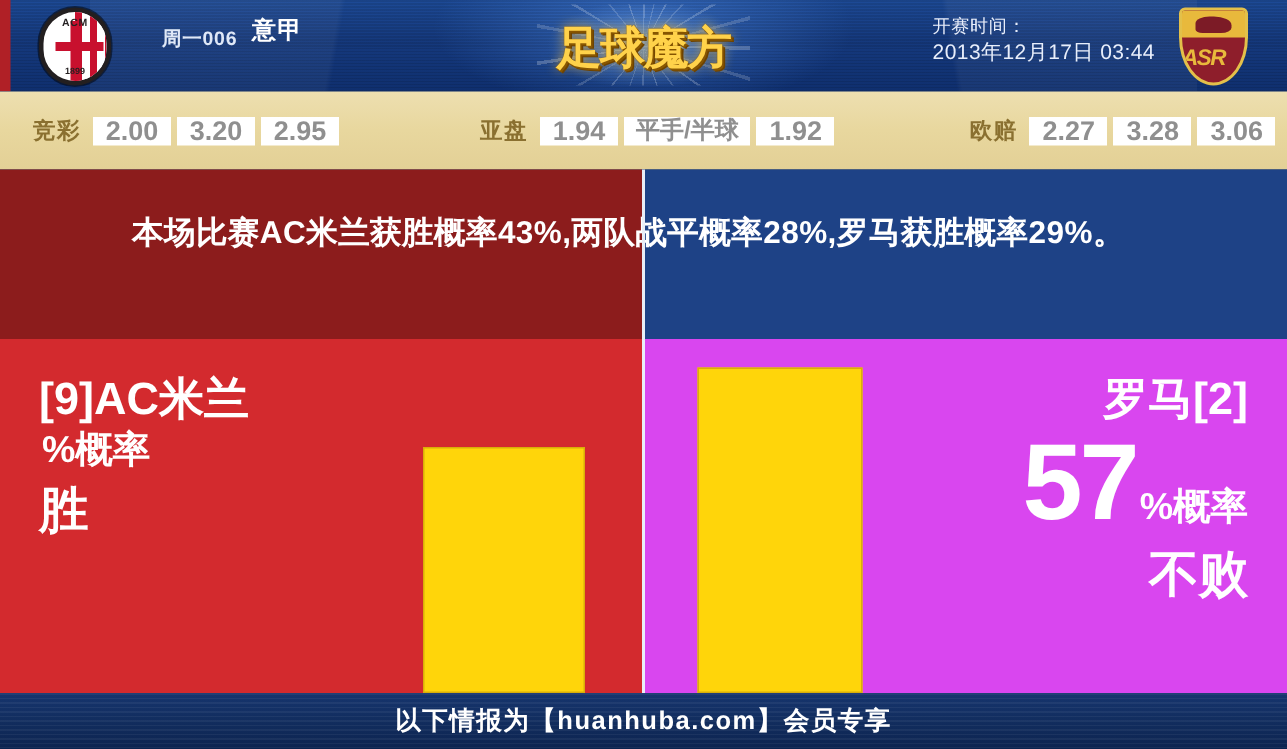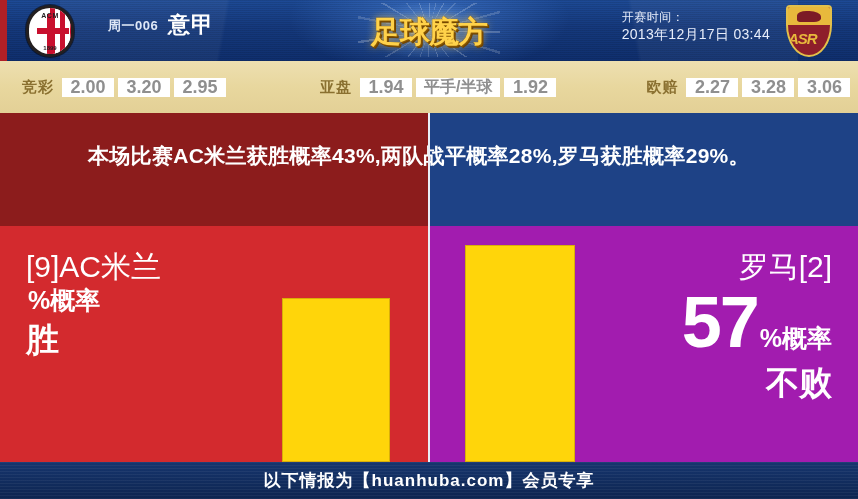--- a/index.html
+++ b/index.html
@@ -39,21 +39,21 @@
   .crest-roma .shield{position:absolute;inset:0;background:#8e1e2b;
      border:2px solid #e3c04a;box-sizing:border-box;
      border-radius:4px 4px 50% 50% / 4px 4px 62% 62%;overflow:hidden;}
   .crest-roma .topband{position:absolute;left:0;top:0;width:100%;height:38%;background:#e8b93c;}
   .crest-roma .wolf{position:absolute;left:22%;top:8%;width:56%;height:24%;
      background:#7c1b26;border-radius:40% 50% 30% 20%;}
   .crest-roma .asr{position:absolute;left:0;top:47%;width:100%;
      font-style:italic;font-weight:bold;font-size:15px;color:#e8b93c;letter-spacing:-1px;}
 
   .match-no{position:absolute;left:108px;top:17px;font-size:13px;font-weight:bold;color:#dfe8f7;letter-spacing:.5px;}
-  .league{position:absolute;left:168px;top:10px;font-size:22px;font-weight:bold;color:#ffffff;letter-spacing:1px;}
+  .league{position:absolute;left:168px;top:10px;font-size:16px;font-weight:bold;color:#ffffff;letter-spacing:1px;}
 
   
   .brand{position:absolute;left:358px;top:3px;width:142px;height:54px;overflow:hidden;}
   .brand .burst{position:absolute;left:50%;top:52%;width:230px;height:230px;margin-left:-115px;margin-top:-115px;
      background:
        conic-gradient(from 0deg,
         rgba(255,255,255,.22) 0 2deg, rgba(255,255,255,0) 2deg 13deg,
         rgba(255,255,255,.18) 13deg 15deg, rgba(255,255,255,0) 15deg 27deg,
         rgba(255,255,255,.22) 27deg 29deg, rgba(255,255,255,0) 29deg 42deg,
         rgba(255,255,255,.16) 42deg 44deg, rgba(255,255,255,0) 44deg 58deg,
@@ -102,27 +102,27 @@
   .banner{position:absolute;left:0;top:113px;width:858px;height:113px;display:flex;}
   .banner .bl{width:428px;height:100%;background:#8c1c1c;}
   .banner .br{width:430px;height:100%;background:#1e4286;}
   .banner-text{position:absolute;left:0;top:113px;width:858px;height:113px;
      display:flex;align-items:flex-start;box-sizing:border-box;padding:26px 90px 0 88px;}
   .banner-text span{font-size:21px;font-weight:bold;color:#ffffff;line-height:33px;letter-spacing:.3px;}
 
   
   .main{position:absolute;left:0;top:226px;width:858px;height:236px;display:flex;}
   .panel-left{width:428px;height:100%;background:#d32a2e;position:relative;}
-  .panel-right{width:430px;height:100%;background:#a21caf;position:relative;}
+  .panel-right{width:430px;height:100%;background:#d946ef;position:relative;}
   .divider{position:absolute;left:428px;top:113px;width:2px;height:349px;background:#e9eef7;}
 
   .team-block{position:absolute;color:#ffffff;}
   .tb-left{left:26px;top:22px;text-align:left;}
   .tb-right{right:26px;top:22px;text-align:right;}
-  .team-name{font-size:30px;font-weight:normal;letter-spacing:0px;line-height:38px;}
+  .team-name{font-size:30px;font-weight:bold;letter-spacing:0px;line-height:38px;}
   .pct-row{display:flex;align-items:baseline;line-height:1;margin-top:2px;}
   .tb-right .pct-row{justify-content:flex-end;}
   .pct-num{font-size:72px;font-weight:bold;letter-spacing:-2px;line-height:68px;}
   .pct-suffix{font-size:25px;font-weight:bold;margin-left:2px;}
   .outcome{font-size:33px;font-weight:bold;line-height:42px;margin-top:6px;}
 
   
   .bar{position:absolute;background:#ffd50a;border:1px solid #d9ae08;box-sizing:border-box;}
   .bar-left{left:282px;top:299px;width:108px;height:163px;}
   .bar-right{left:465px;top:245px;width:110px;height:217px;}

